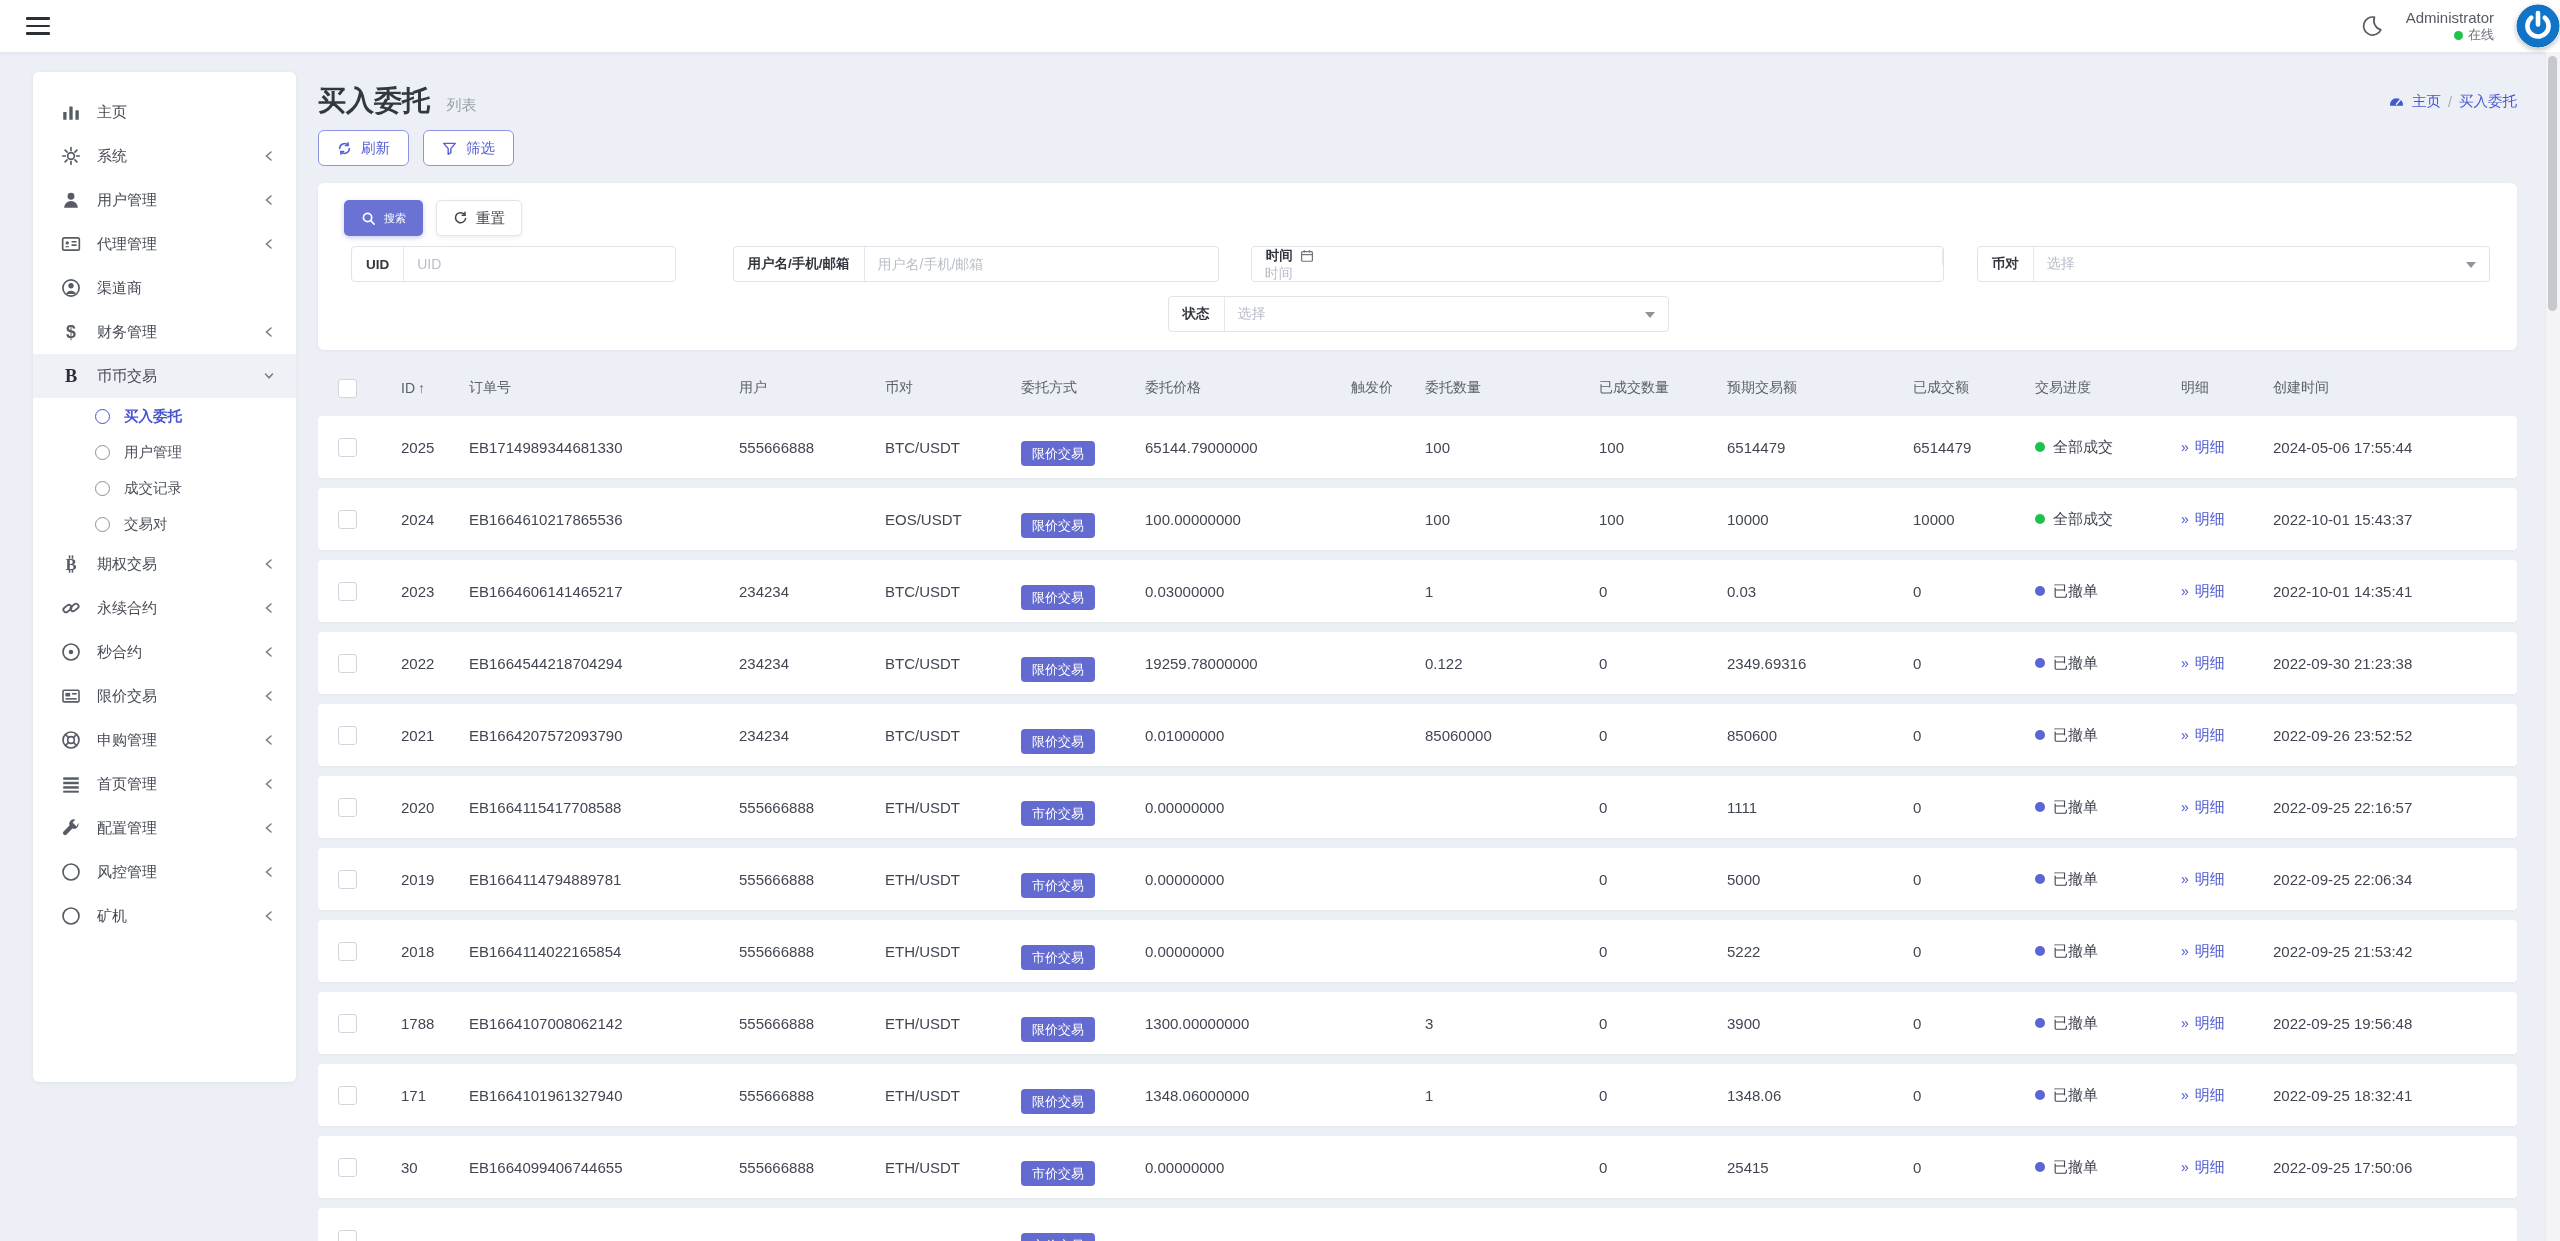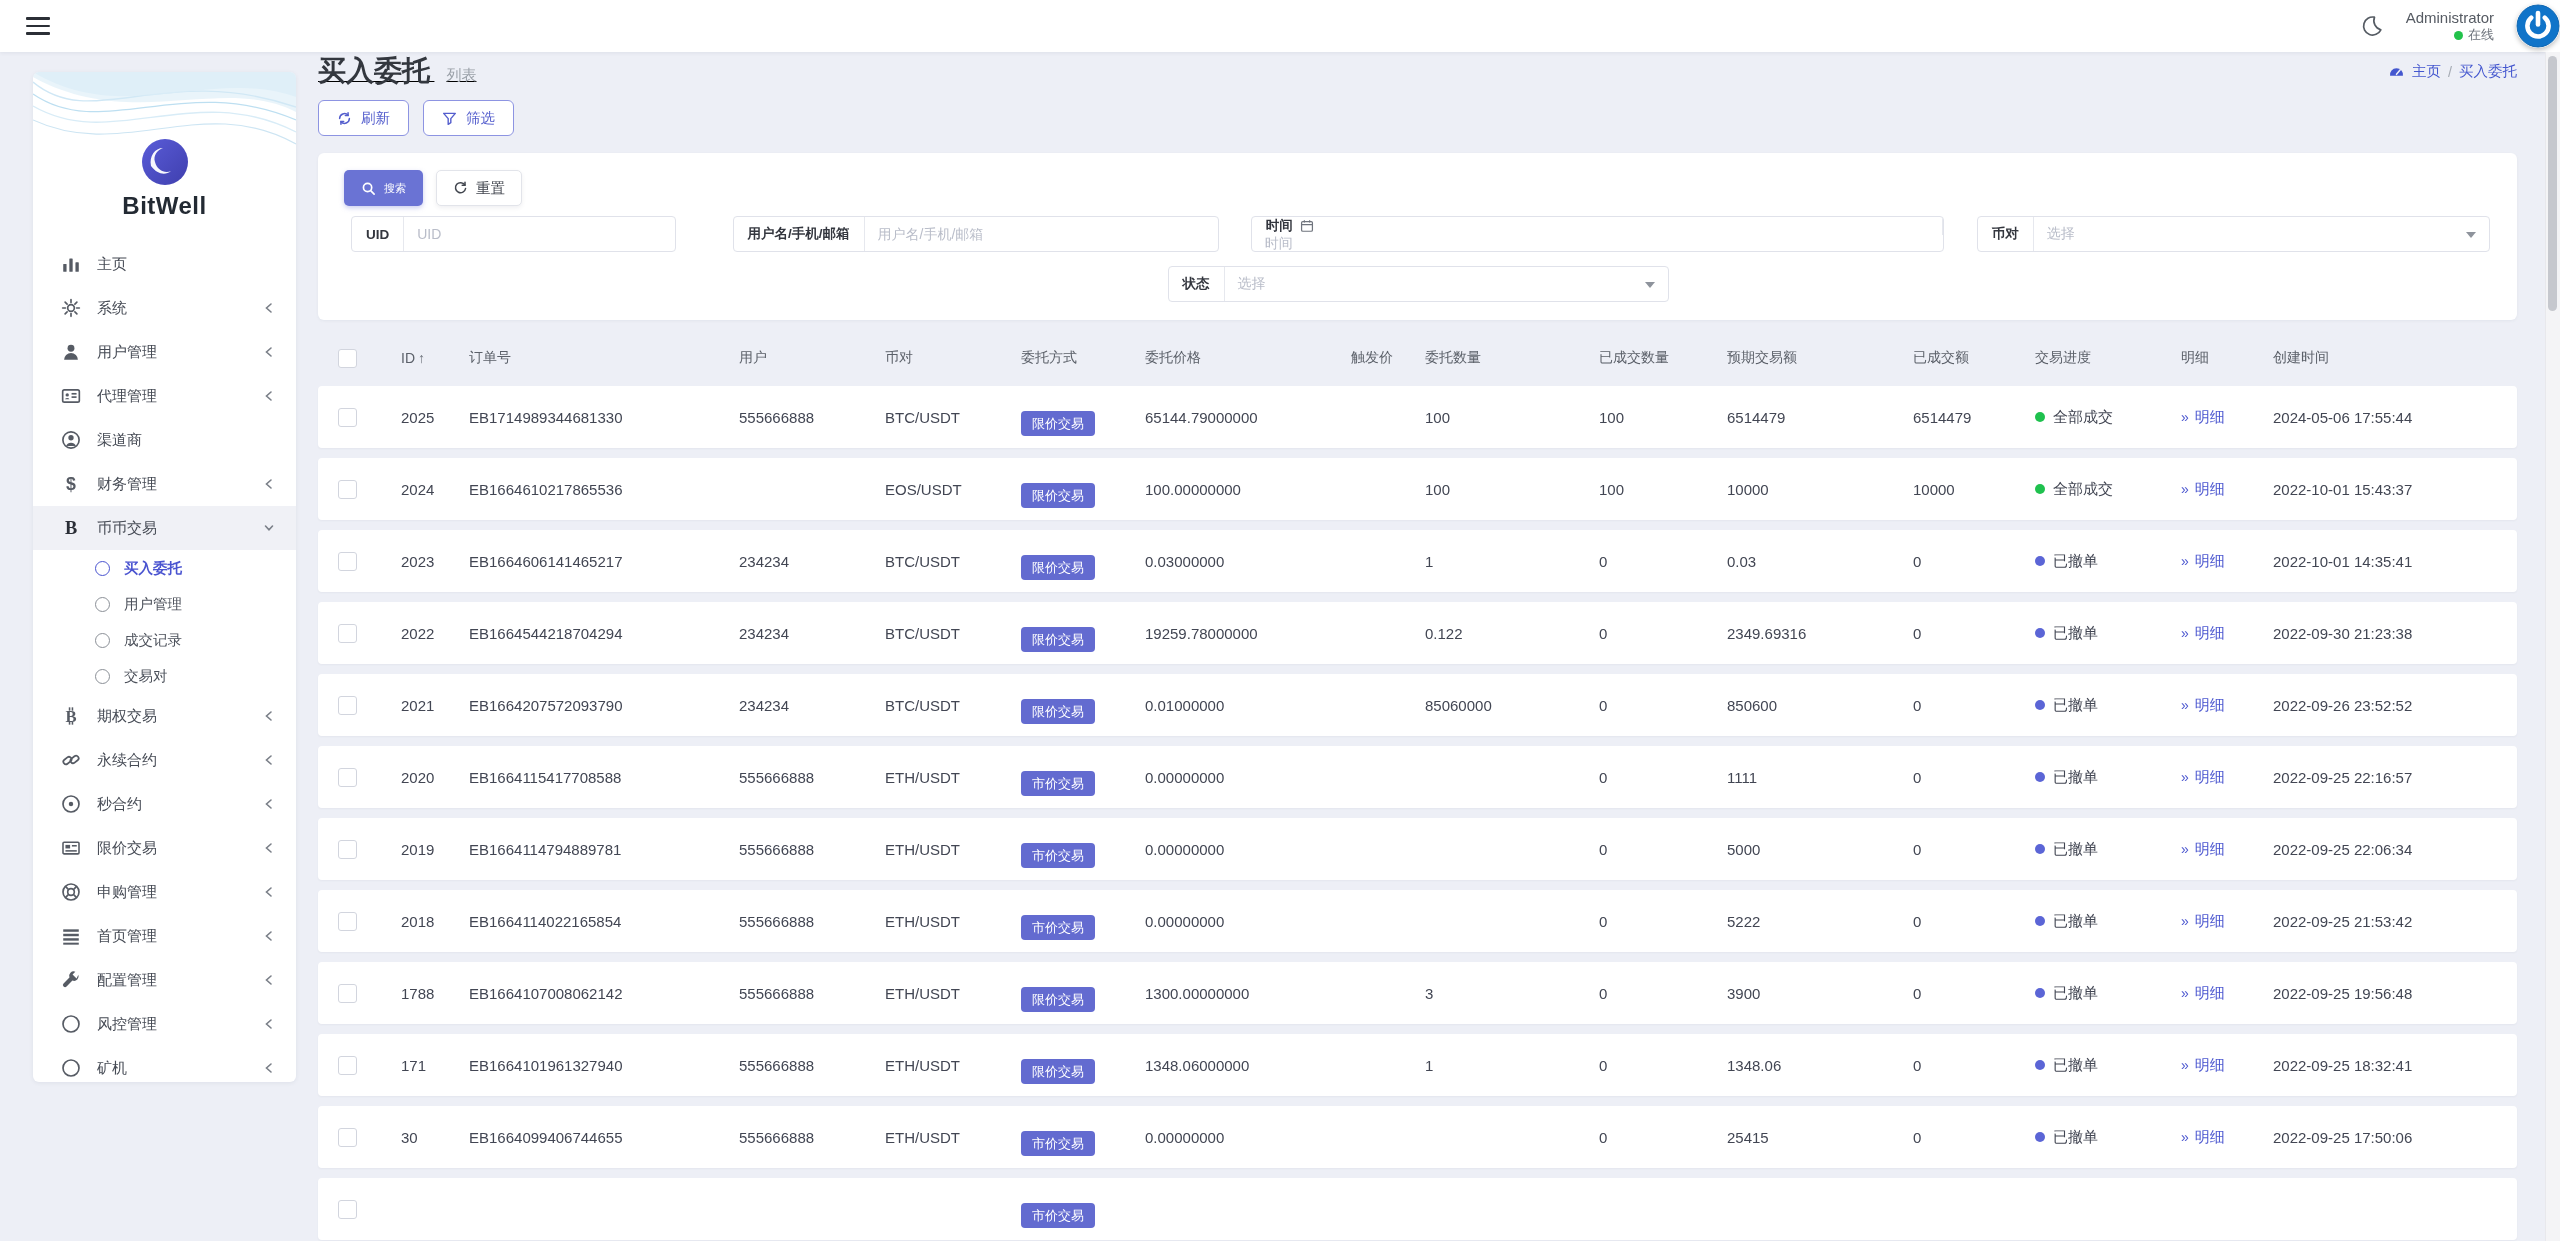--- a/index.html
+++ b/index.html
@@ -33,21 +33,21 @@
   .mitem{height:44px;display:flex;align-items:center;padding:0 20px 0 28px;cursor:pointer;color:#464b55;font-size:15px;}
   .mitem .micon{width:20px;height:20px;margin-right:16px;flex:0 0 auto;color:#565b64;display:flex;align-items:center;justify-content:center;}
   .mitem .chev{margin-left:auto;width:14px;height:14px;color:#7a7f88;}
   .mitem.active-group{background:#f0f1f6;}
   .smenu .sitem{height:36px;display:flex;align-items:center;padding-left:62px;font-size:14.5px;color:#4c515b;cursor:pointer;}
   .sbullet{width:13px;height:13px;border:1.6px solid #8b9097;border-radius:50%;margin-right:14px;flex:0 0 auto;background:#fff;}
   .sitem.active{color:#4a54d0;font-weight:bold;}
   .sitem.active .sbullet{border-color:#4a54d0;}
   
   .content{position:absolute;left:318px;top:52px;width:2199px;}
-  .titlerow{position:relative;height:40px;text-decoration:underline;}
+  .titlerow{position:relative;margin-top:30px;height:40px;}
   .pagetitle{font-size:28px;font-weight:bold;color:#33373e;display:inline;}
   .pagesub{font-size:15px;color:#9aa0a8;margin-left:12px;}
   .breadcrumb{position:absolute;right:0;top:10px;font-size:14.5px;display:flex;align-items:center;gap:7px;color:#4457cf;}
   .breadcrumb .sep{color:#a6abb4;}
   .bc-icon{width:17px;height:17px;}
   .toolbar{margin-top:8px;display:flex;gap:14px;}
   .btn-outline{height:36px;padding:0 18px;border:1px solid #8d94e2;border-radius:6px;background:#fff;
     color:#545ecd;font-size:14.5px;display:flex;align-items:center;gap:9px;cursor:pointer;}
   .btn-outline svg{width:15px;height:15px;}
   
@@ -120,41 +120,20 @@
       <circle cx="22" cy="22" r="21" fill="none" stroke="#0d65b0" stroke-width="1"></circle>
       <g stroke="#ffffff" stroke-width="4.6" fill="none" stroke-linecap="round">
         <path d="M15.2 13.8a10.6 10.6 0 1 0 13.6 0"></path>
         <line x1="22" y1="9" x2="22" y2="20.5"></line>
       </g>
     </svg>
   </div>
 </div>
 
 <div class="sidebar">
-  <div class="brandbox">
-    <svg class="waves" viewBox="0 0 263 100" preserveAspectRatio="none">
-      <path d="M0 10 C60 60 130 -10 263 35" stroke="#cfe7f5" fill="none" stroke-width="1.4"></path>
-      <path d="M0 22 C70 70 150 0 263 48" stroke="#bddff1" fill="none" stroke-width="1.2"></path>
-      <path d="M0 34 C80 80 160 8 263 60" stroke="#d8ecf7" fill="none" stroke-width="1.4"></path>
-      <path d="M0 0 C90 55 180 -5 263 25 L263 0 Z" fill="#e3f1fa" opacity=".7"></path>
-      <path d="M0 5 C100 60 190 2 263 40 L263 0 L0 0 Z" fill="#d4e9f6" opacity=".5"></path>
-      <path d="M0 48 C90 90 170 20 263 72" stroke="#cde5f3" fill="none" stroke-width="1.1"></path>
-    </svg>
-    <svg class="brandlogo" viewBox="0 0 48 48">
-      <defs>
-          <linearGradient id="lg1" x1="0" y1="0" x2="1" y2="1">
-        <stop offset="0" stop-color="#5a5cd8"></stop>
-            <stop offset="1" stop-color="#3f3fae"></stop>
-      </linearGradient>
-        </defs>
-      <circle cx="24" cy="24" r="23" fill="url(#lg1)"></circle>
-      <path d="M10 28 C16 36 24 38 30 33 C24 36 16 32 14 24 C12 18 16 12 22 10 C14 10 8 18 10 28 Z" fill="#ffffff" opacity=".95"></path>
-    </svg>
-    <div class="brandname">BitWell</div>
-  </div>
   <div class="menu" id="sidemenu">
       <div class="mitem">
         <span class="micon">
           <svg viewBox="0 0 18 18" fill="currentColor">
             <rect x="2" y="9" width="3" height="7" rx=".5"></rect>
             <rect x="7.5" y="4" width="3" height="12" rx=".5"></rect>
             <rect x="13" y="7.5" width="3" height="8.5" rx=".5"></rect>
           </svg>
         </span>
         <span>主页</span>

